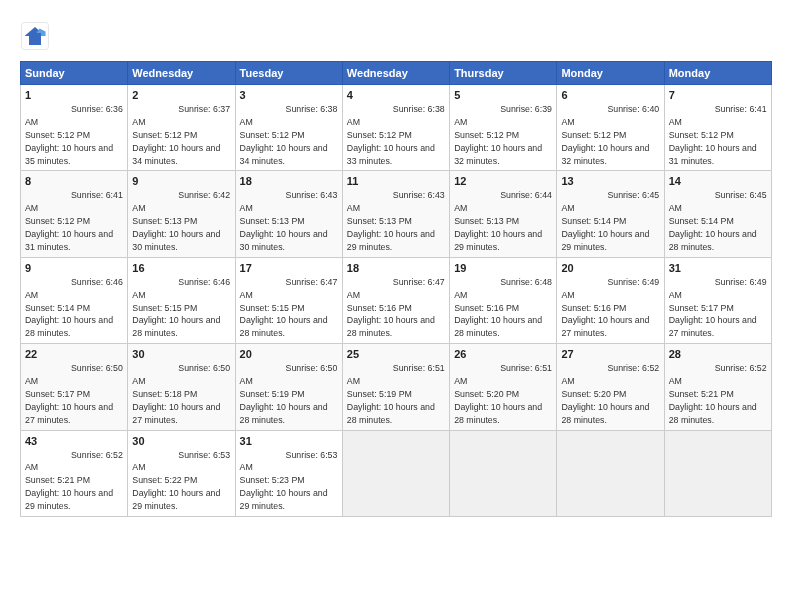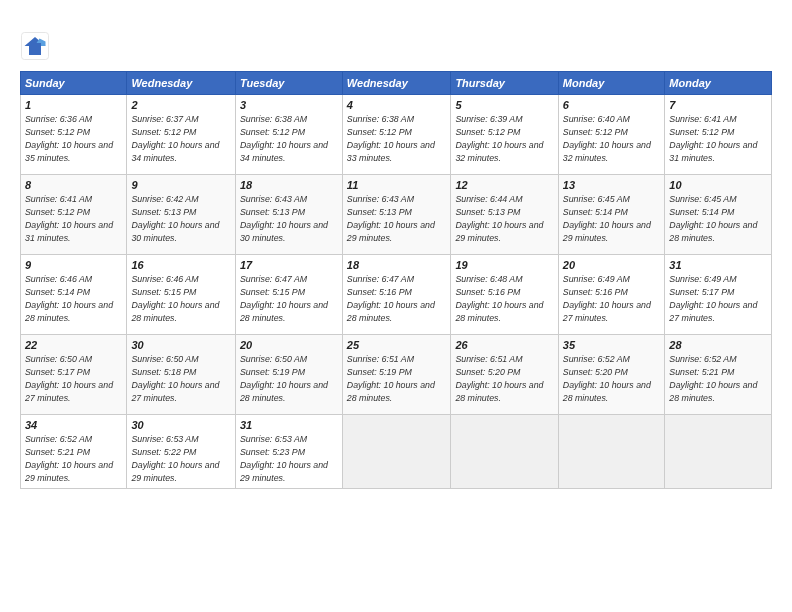--- a/index.html
+++ b/index.html
@@ -6,22 +6,21 @@
     body {
       font-family: Arial, sans-serif;
       background: #fff;
       width: 792px;
       height: 612px;
       overflow: hidden;
     }
     .page {
       width: 792px;
       height: 612px;
-      padding: 31px 20px 10px 20px;
-      font-style: italic;
+      padding: 21px 20px 10px 20px;
     }
     .header {
       display: flex;
       justify-content: space-between;
       align-items: flex-start;
       margin-bottom: 10px;
     }
     .logo {
       display: flex;
       align-items: center;
@@ -82,20 +81,21 @@
       font-size: 11px;
       font-weight: bold;
       color: #222;
       display: block;
       margin-bottom: 2px;
     }
     .day-info {
       font-size: 8.8px;
       color: #333;
       line-height: 1.35;
+      margin-left: 46px;
     }
     .empty-cell {
       background: #f0f0f0 !important;
     }
     .last-row td {
       height: 65px;
     }
   </style>
 </head>
 <body>
@@ -181,21 +181,21 @@
       </td>
           <td>
         <span class="day-num">12</span>
         <span class="day-info">Sunrise: 6:44 AM<br>Sunset: 5:13 PM<br>Daylight: 10 hours and 29 minutes.</span>
       </td>
           <td>
         <span class="day-num">13</span>
         <span class="day-info">Sunrise: 6:45 AM<br>Sunset: 5:14 PM<br>Daylight: 10 hours and 29 minutes.</span>
       </td>
           <td>
-        <span class="day-num">10</span>
+        <span class="day-num">14</span>
         <span class="day-info">Sunrise: 6:45 AM<br>Sunset: 5:14 PM<br>Daylight: 10 hours and 28 minutes.</span>
       </td>
         </tr>
         <tr>
           <td>
         <span class="day-num">9</span>
         <span class="day-info">Sunrise: 6:46 AM<br>Sunset: 5:14 PM<br>Daylight: 10 hours and 28 minutes.</span>
       </td>
           <td>
         <span class="day-num">16</span>
@@ -237,31 +237,31 @@
       </td>
           <td>
         <span class="day-num">25</span>
         <span class="day-info">Sunrise: 6:51 AM<br>Sunset: 5:19 PM<br>Daylight: 10 hours and 28 minutes.</span>
       </td>
           <td>
         <span class="day-num">26</span>
         <span class="day-info">Sunrise: 6:51 AM<br>Sunset: 5:20 PM<br>Daylight: 10 hours and 28 minutes.</span>
       </td>
           <td>
-        <span class="day-num">35</span>
+        <span class="day-num">27</span>
         <span class="day-info">Sunrise: 6:52 AM<br>Sunset: 5:20 PM<br>Daylight: 10 hours and 28 minutes.</span>
       </td>
           <td>
         <span class="day-num">28</span>
         <span class="day-info">Sunrise: 6:52 AM<br>Sunset: 5:21 PM<br>Daylight: 10 hours and 28 minutes.</span>
       </td>
         </tr>
         <tr class="last-row">
           <td>
-        <span class="day-num">34</span>
+        <span class="day-num">43</span>
         <span class="day-info">Sunrise: 6:52 AM<br>Sunset: 5:21 PM<br>Daylight: 10 hours and 29 minutes.</span>
       </td>
           <td>
         <span class="day-num">30</span>
         <span class="day-info">Sunrise: 6:53 AM<br>Sunset: 5:22 PM<br>Daylight: 10 hours and 29 minutes.</span>
       </td>
           <td>
         <span class="day-num">31</span>
         <span class="day-info">Sunrise: 6:53 AM<br>Sunset: 5:23 PM<br>Daylight: 10 hours and 29 minutes.</span>
       </td>

